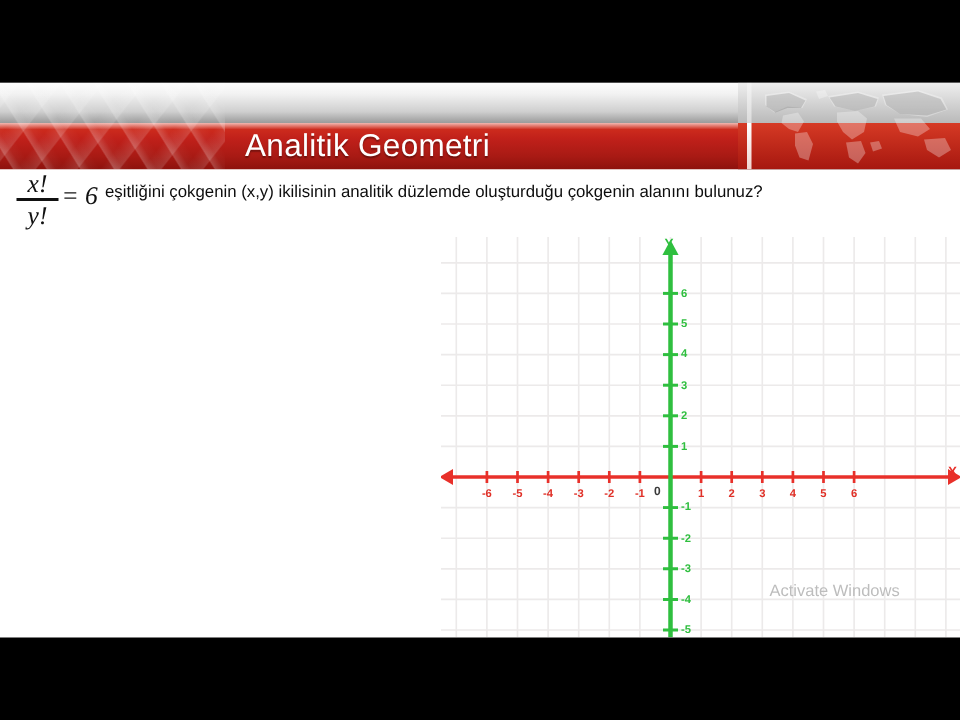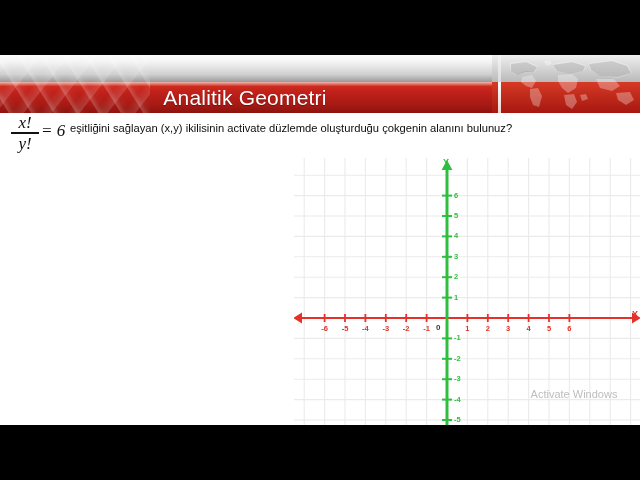--- a/index.html
+++ b/index.html
@@ -217,21 +217,21 @@
   .tick-origin { color: #3a3a3a; font-size: 8px; }
 
   
   #activate-watermark {
     position: absolute;
     left: 513px;
     top: 332px;
     width: 122px;
     color: #b9b9b9;
     font-family: "Liberation Sans", sans-serif;
-    text-align: center;
+    text-align: left;
   }
   #activate-title { font-size: 11px; line-height: 14px; color: #bdbdbd; }
   #activate-sub { font-size: 7.5px; line-height: 11px; color: #c2c2c2; }
 </style>
 </head>
 <body>
 
 <div id="slide-root">
 
   <div id="slide-canvas">
@@ -273,21 +273,21 @@
 
     <div id="question-row">
       <div id="formula">
         <div class="frac">
           <div class="num">x!</div>
           <div class="bar"></div>
           <div class="den">y!</div>
         </div>
         <div class="eq">= 6</div>
       </div>
-      <div id="question-text">eşitliğini sağlayan (x,y)  ikilisinin activate düzlemde oluşturduğu çokgenin alanını bulunuz?</div>
+      <div id="question-text">eşitliğini çokgenin (x,y)  ikilisinin analitik düzlemde oluşturduğu çokgenin alanını bulunuz?</div>
     </div>
 
     <div id="graph-panel">
       <svg id="graph-svg" viewBox="0 0 346 267" preserveAspectRatio="none">
           <g id="grid-lines">
             <line x1="10.200000000000017" y1="0" x2="10.200000000000017" y2="267" stroke="#eceaea" stroke-width="1.1"></line>
             <line x1="30.60000000000001" y1="0" x2="30.60000000000001" y2="267" stroke="#eceaea" stroke-width="1.1"></line>
             <line x1="51" y1="0" x2="51" y2="267" stroke="#eceaea" stroke-width="1.1"></line>
             <line x1="71.4" y1="0" x2="71.4" y2="267" stroke="#eceaea" stroke-width="1.1"></line>
             <line x1="91.80000000000001" y1="0" x2="91.80000000000001" y2="267" stroke="#eceaea" stroke-width="1.1"></line>

